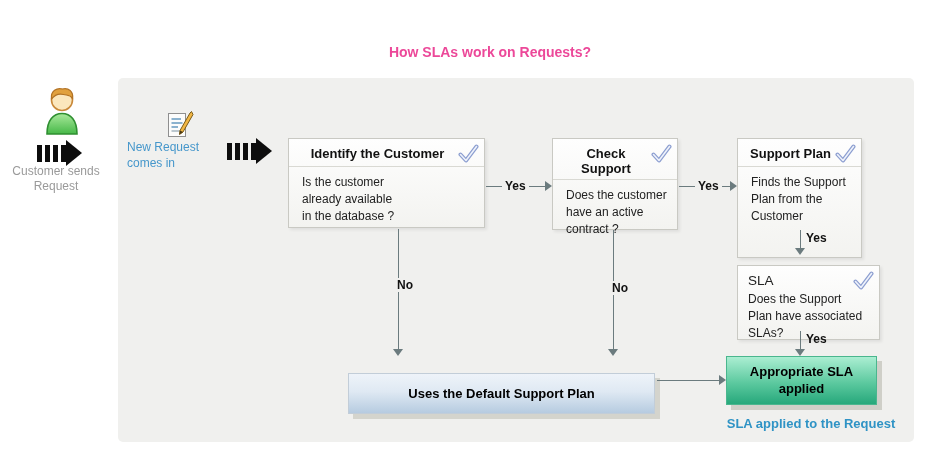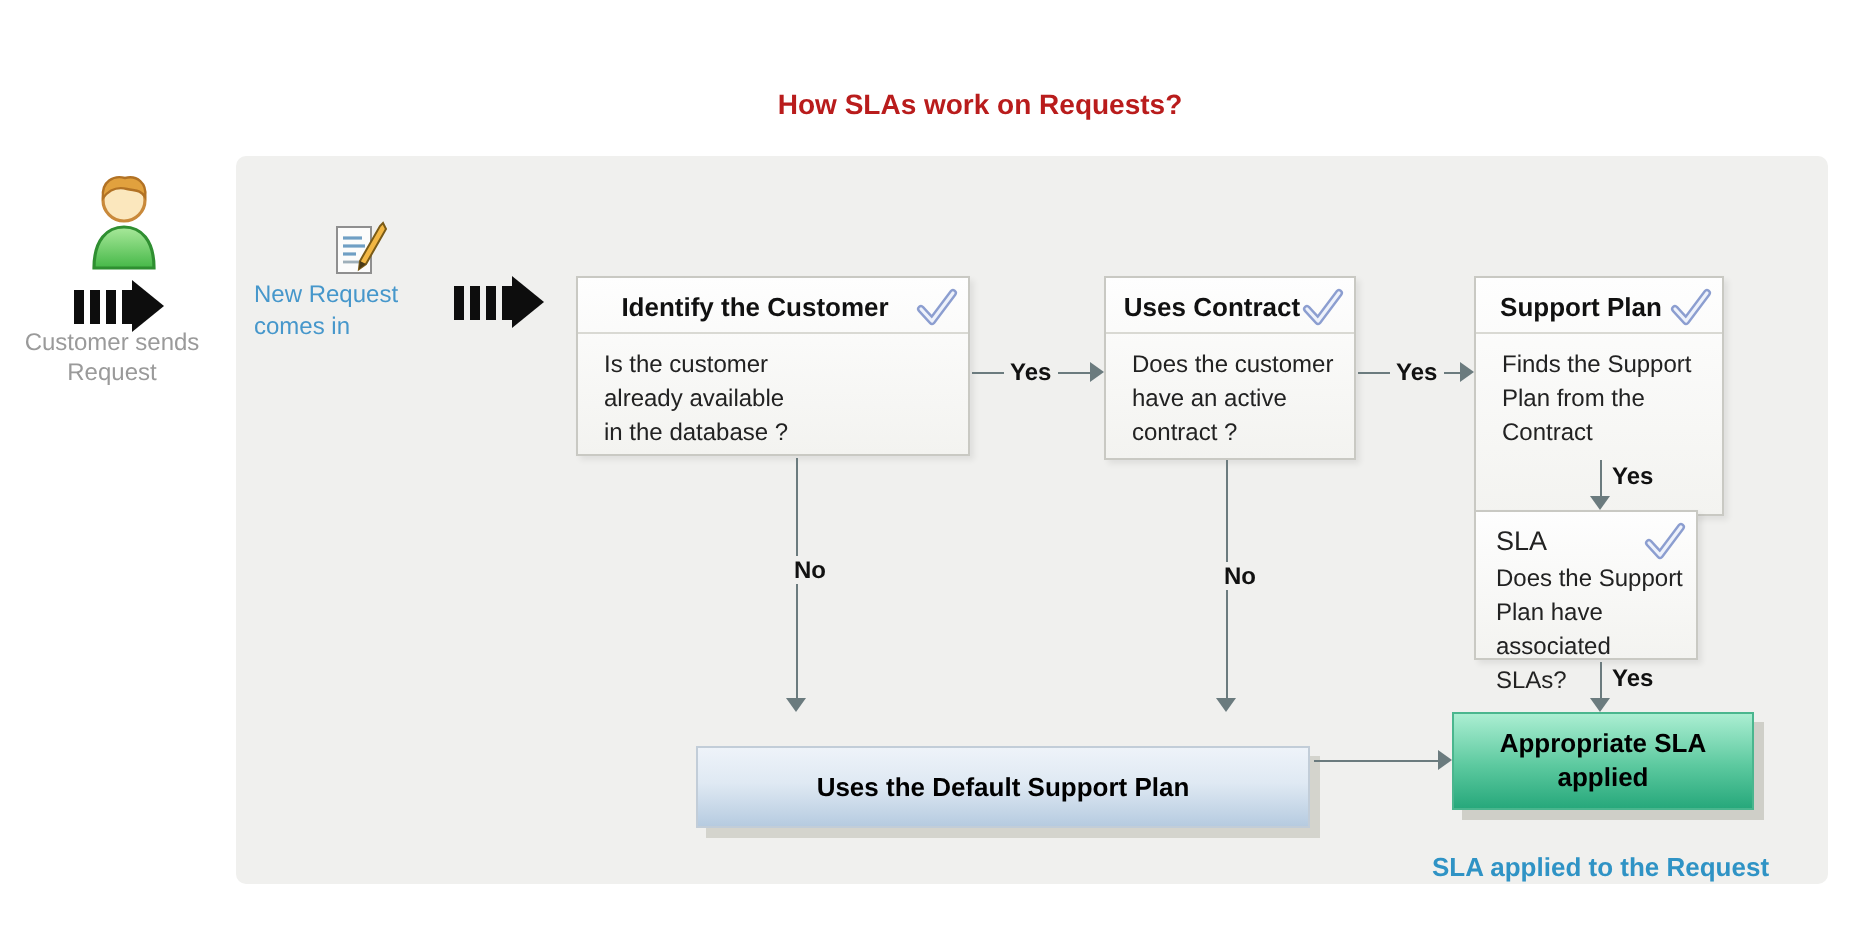--- a/index.html
+++ b/index.html
@@ -1,20 +1,20 @@
 <!DOCTYPE html>
 <html><head>
 <meta charset="utf-8">
 <style>
   html,body { margin:0; padding:0; background:#ffffff; }
   .stage { position:relative; width:927px; height:469px; background:#ffffff;
            font-family:"Liberation Sans", sans-serif; overflow:hidden; }
 
   .title { position:absolute; left:190px; top:44px; width:600px; text-align:center;
-           font-weight:bold; font-size:14px; color:#b91c1c; }
+           font-weight:bold; font-size:14px; color:#ec4899; }
 
   .panel { position:absolute; left:118px; top:78px; width:796px; height:364px;
            background:#f0f0ee; border-radius:5px; }
 
   
   .person-icon { position:absolute; left:42px; top:85px; }
   .customer-label { position:absolute; left:0px; top:164px; width:112px; text-align:center;
                     color:#9a9a9a; font-size:12px; line-height:1.25; white-space:pre-line; }
 
   
@@ -40,21 +40,21 @@
                     color:#111; padding-top:2px; }
   .task-header.plain { border-bottom:none; padding:5px 5px 0 10px; }
   .task-header.plain .t { font-weight:normal; text-align:left; font-size:13.5px; color:#222; }
   .task-body { padding:7px 4px 6px 13px; font-size:12px; color:#222;
                line-height:1.42; white-space:pre-line; }
   .task-body.tight { padding:1px 2px 4px 10px; }
 
   .box-identify { left:288px; top:138px; width:197px; height:90px; }
   .box-contract { left:552px; top:138px; width:126px; height:92px; }
   .box-support  { left:737px; top:138px; width:125px; height:120px; }
-  .box-sla      { left:737px; top:255px; width:112px; height:75px; }
+  .box-sla      { left:737px; top:265px; width:143px; height:75px; }
 
   
   .yes-h { position:absolute; display:flex; align-items:center; height:20px;
            font-weight:bold; font-size:12px; color:#111; }
   .yes-h .seg { height:1px; background:#6b7b7e; }
   .yes-h .seg.a { width:16px; }
   .yes-h .seg.b { flex:1; }
   .yes-h .lbl { margin:0 3px; }
   .yes-1 { left:486px; top:176px; width:66px; }
   .yes-2 { left:679px; top:176px; width:58px; }
@@ -91,22 +91,22 @@
   .default-plan { left:348px; top:357px; width:307px; height:41px;
             background:linear-gradient(180deg,#eef3f9 0%,#dfe9f3 45%,#b6cbe0 100%);
             border:1px solid #c2cdd8; box-shadow:5px 5px 0 #d4d4cd;margin-top:16px; }
   .sla-applied { left:726px; top:356px; width:151px; height:49px;
             background:linear-gradient(180deg,#abeed2 0%,#5cc99f 55%,#27a87b 100%);
             border:1px solid #4ab68e; box-shadow:5px 5px 0 #cfcfc8; line-height:1.3; }
 
   .hl-join { left:657px; top:380px; width:62px; }
   .tr-join { left:719px; top:375px; }
 
-  .footer-note { position:absolute; left:716px; top:416px; width:190px; 
-                 font-weight:bold; font-size:13px; color:#2f93c5;margin-top:10px; }
+  .footer-note { position:absolute; left:716px; top:416px; width:190px; text-align:center;
+                 font-weight:bold; font-size:13px; color:#2f93c5; }
 </style>
 </head>
 <body>
 
 <div class="stage">
 
   <div class="title">How SLAs work on Requests?</div>
 
   <div class="panel"></div>
 
@@ -166,42 +166,42 @@
         <path d="M2.5 10.5 L8 16.5 L18.5 2.5" fill="none" stroke="#eef2fb" stroke-width="1.6" stroke-linecap="round" stroke-linejoin="round"></path>
       </svg>
     </div>
     <div class="task-body">Is the customer
 already available
 in the database ?</div>
   </div>
 
   <div class="task box-contract">
     <div class="task-header">
-      <span class="t">Uses Contract</span>
+      <span class="t">Check Support</span>
       <svg width="21" height="19" viewBox="0 0 21 19">
         <path d="M2.5 10.5 L8 16.5 L18.5 2.5" fill="none" stroke="#8c9ed0" stroke-width="4" stroke-linecap="round" stroke-linejoin="round"></path>
         <path d="M2.5 10.5 L8 16.5 L18.5 2.5" fill="none" stroke="#eef2fb" stroke-width="1.6" stroke-linecap="round" stroke-linejoin="round"></path>
       </svg>
     </div>
     <div class="task-body">Does the customer
 have an active
 contract ?</div>
   </div>
 
   <div class="task box-support">
     <div class="task-header">
       <span class="t">Support Plan</span>
       <svg width="21" height="19" viewBox="0 0 21 19">
         <path d="M2.5 10.5 L8 16.5 L18.5 2.5" fill="none" stroke="#8c9ed0" stroke-width="4" stroke-linecap="round" stroke-linejoin="round"></path>
         <path d="M2.5 10.5 L8 16.5 L18.5 2.5" fill="none" stroke="#eef2fb" stroke-width="1.6" stroke-linecap="round" stroke-linejoin="round"></path>
       </svg>
     </div>
     <div class="task-body">Finds the Support
 Plan from the
-Contract</div>
+Customer</div>
   </div>
 
   <div class="task box-sla">
     <div class="task-header plain">
       <span class="t">SLA</span>
       <svg width="21" height="19" viewBox="0 0 21 19">
         <path d="M2.5 10.5 L8 16.5 L18.5 2.5" fill="none" stroke="#8c9ed0" stroke-width="4" stroke-linecap="round" stroke-linejoin="round"></path>
         <path d="M2.5 10.5 L8 16.5 L18.5 2.5" fill="none" stroke="#eef2fb" stroke-width="1.6" stroke-linecap="round" stroke-linejoin="round"></path>
       </svg>
     </div>

